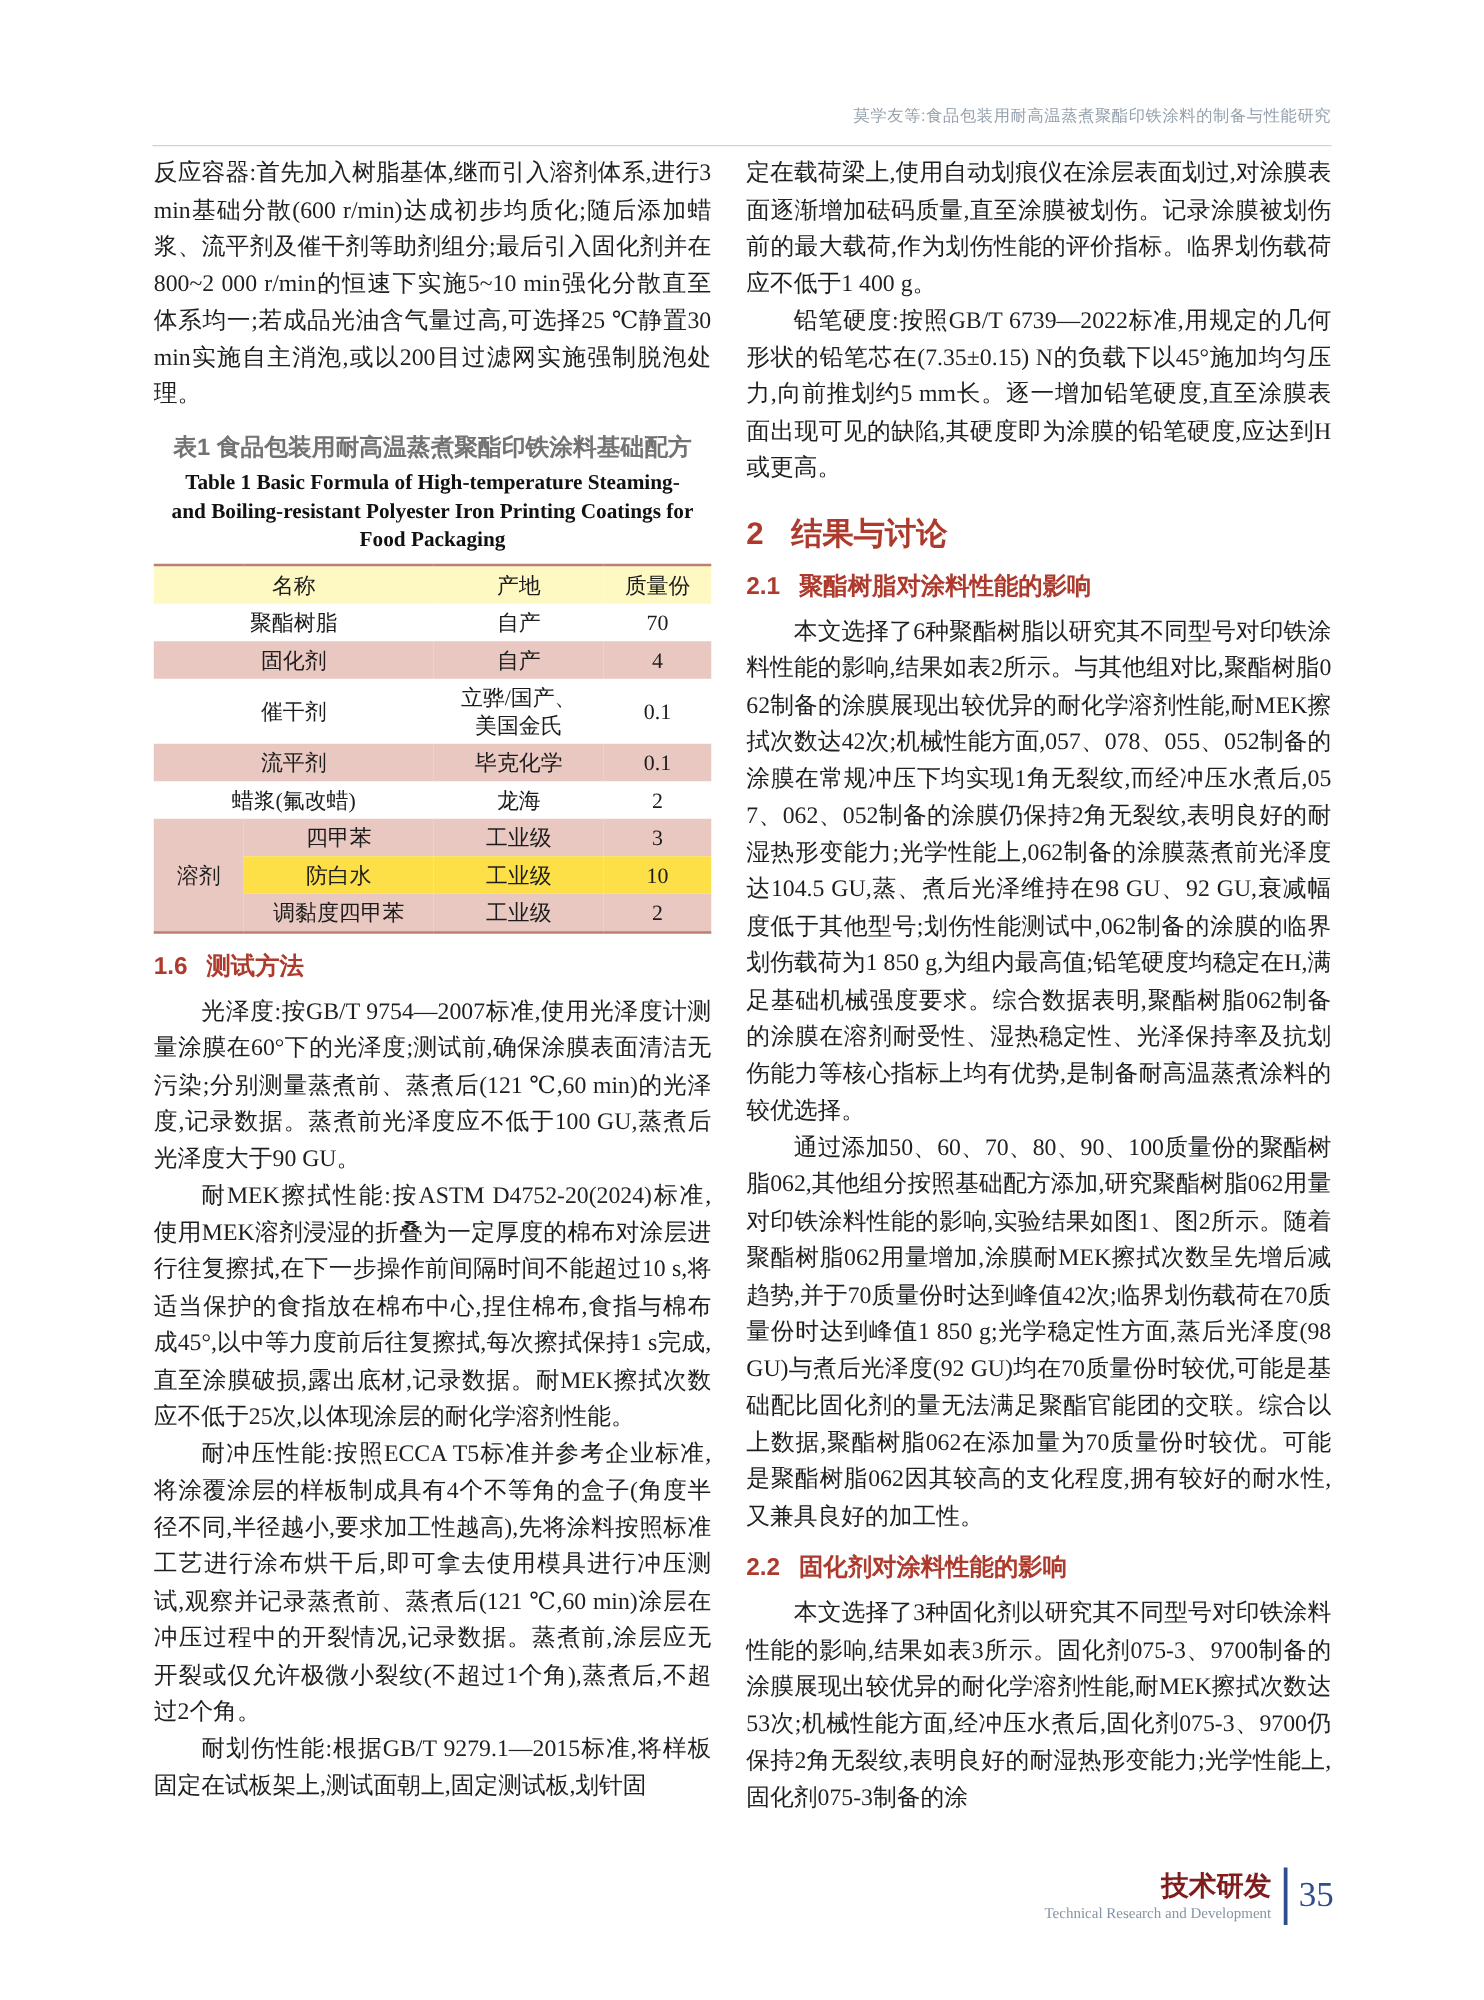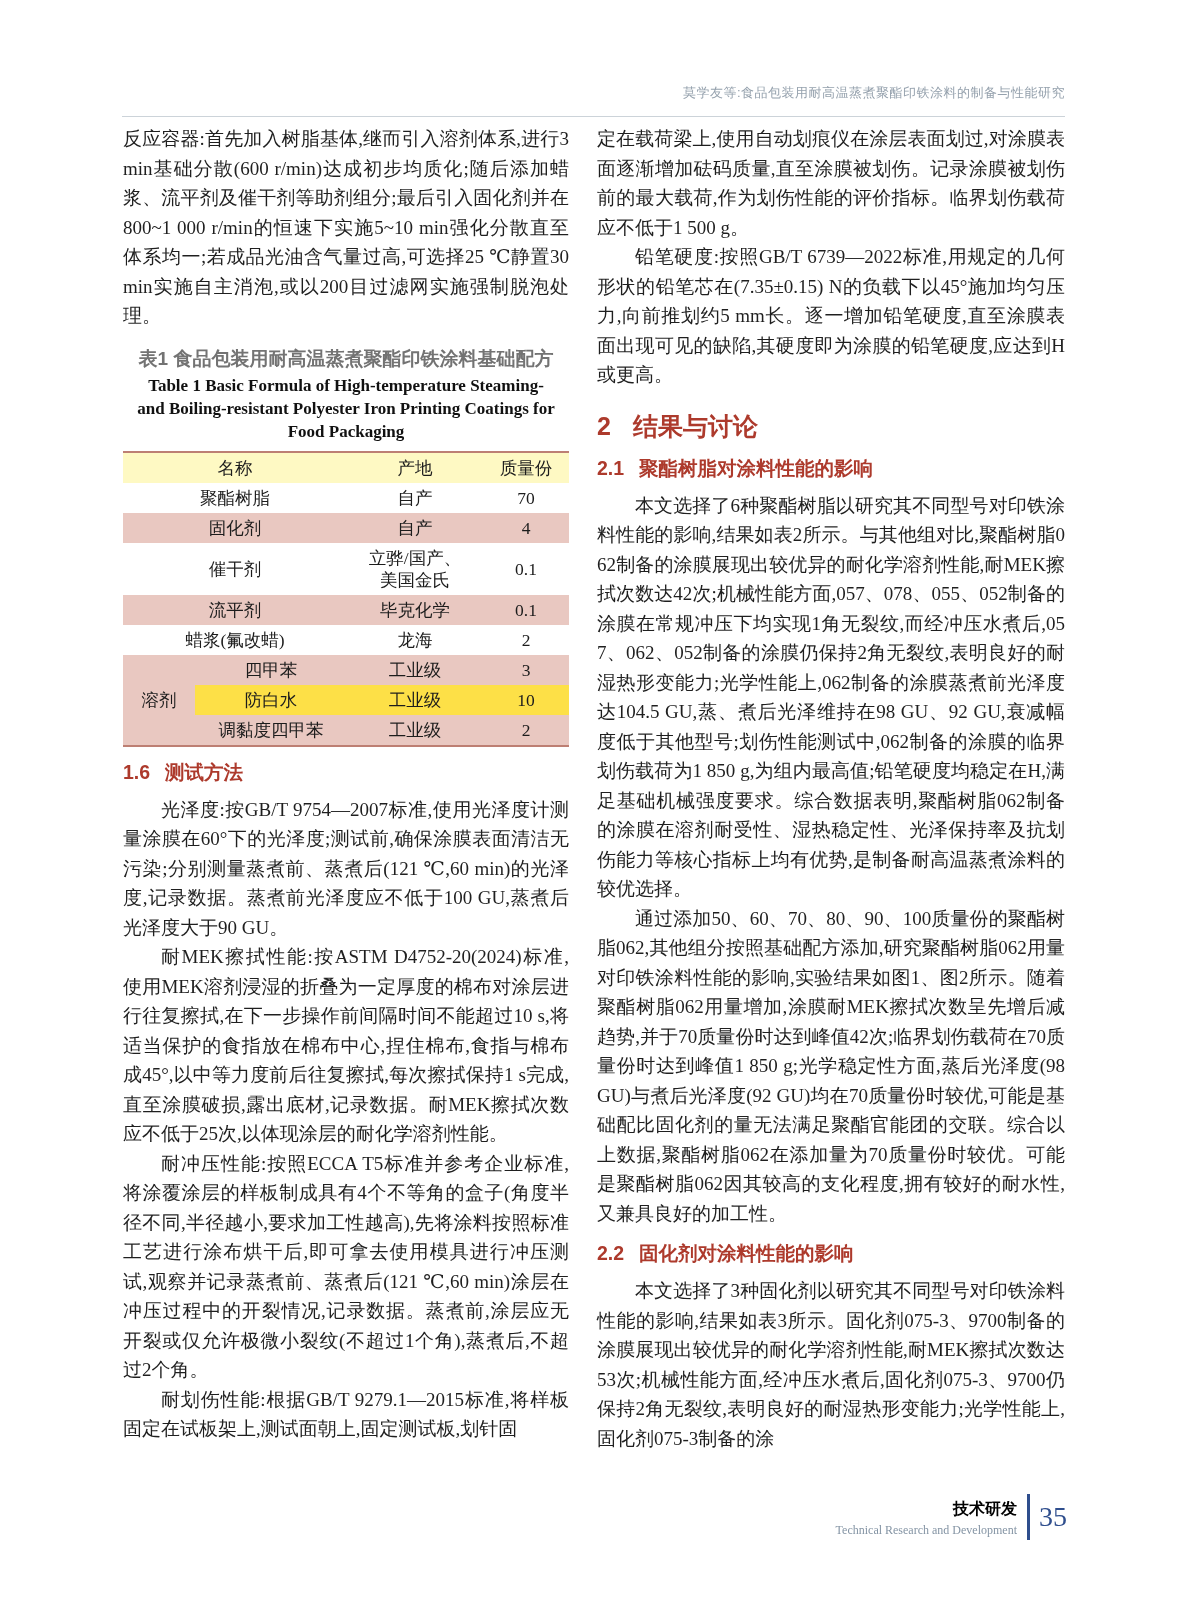--- a/index.html
+++ b/index.html
@@ -75,21 +75,21 @@
   tr.r-mid td{background:#fde047;}
   td.c-group{background:#e9c8c1;text-align:left;padding-left:30px;}
   
   .page-footer{
     position:absolute;top:1494px;right:120px;
     display:flex;align-items:center;
   }
   .footer-text{text-align:right;}
   .footer-cn{
     font-family:"Liberation Sans","DejaVu Sans",sans-serif;
-    font-weight:bold;font-size:16px;line-height:24px;color:#000000;
+    font-weight:bold;font-size:22px;line-height:24px;color:#7f1d1d;
   }
   .footer-en{
     font-size:12px;line-height:16px;color:#8494a4;margin-top:1px;
   }
   .footer-bar{
     width:3px;height:46px;background:#2f4e8d;margin-left:10px;flex:0 0 3px;
   }
   .footer-page{
     font-size:28px;color:#2f4e8d;margin-left:9px;line-height:46px;
   }
@@ -97,21 +97,21 @@
 </head>
 <body>
 
 <div class="running-header">莫学友等:食品包装用耐高温蒸煮聚酯印铁涂料的制备与性能研究</div>
 <div class="header-rule"></div>
 
 <div class="columns">
 
   <div class="col-left">
 
-    <p class="body-par">反应容器:首先加入树脂基体,继而引入溶剂体系,进行3 min基础分散(600 r/min)达成初步均质化;随后添加蜡浆、流平剂及催干剂等助剂组分;最后引入固化剂并在800~1 000 r/min的恒速下实施5~10 min强化分散直至体系均一;若成品光油含气量过高,可选择25 ℃静置30 min实施自主消泡,或以200目过滤网实施强制脱泡处理。</p>
+    <p class="body-par">反应容器:首先加入树脂基体,继而引入溶剂体系,进行3 min基础分散(600 r/min)达成初步均质化;随后添加蜡浆、流平剂及催干剂等助剂组分;最后引入固化剂并在800~2 000 r/min的恒速下实施5~10 min强化分散直至体系均一;若成品光油含气量过高,可选择25 ℃静置30 min实施自主消泡,或以200目过滤网实施强制脱泡处理。</p>
 
     <div class="tbl-caption">
       <div class="cap-cn">表1  食品包装用耐高温蒸煮聚酯印铁涂料基础配方</div>
       <div class="cap-en">Table 1  Basic Formula of High-temperature Steaming-
 and Boiling-resistant Polyester Iron Printing Coatings for
 Food Packaging</div>
     </div>
 
     <table class="formula">
       <colgroup>
@@ -178,21 +178,21 @@
     </div>
 
     <p class="body-par indent">光泽度:按GB/T 9754—2007标准,使用光泽度计测量涂膜在60°下的光泽度;测试前,确保涂膜表面清洁无污染;分别测量蒸煮前、蒸煮后(121 ℃,60 min)的光泽度,记录数据。蒸煮前光泽度应不低于100 GU,蒸煮后光泽度大于90 GU。</p>
     <p class="body-par indent">耐MEK擦拭性能:按ASTM D4752-20(2024)标准,使用MEK溶剂浸湿的折叠为一定厚度的棉布对涂层进行往复擦拭,在下一步操作前间隔时间不能超过10 s,将适当保护的食指放在棉布中心,捏住棉布,食指与棉布成45°,以中等力度前后往复擦拭,每次擦拭保持1 s完成,直至涂膜破损,露出底材,记录数据。耐MEK擦拭次数应不低于25次,以体现涂层的耐化学溶剂性能。</p>
     <p class="body-par indent">耐冲压性能:按照ECCA T5标准并参考企业标准,将涂覆涂层的样板制成具有4个不等角的盒子(角度半径不同,半径越小,要求加工性越高),先将涂料按照标准工艺进行涂布烘干后,即可拿去使用模具进行冲压测试,观察并记录蒸煮前、蒸煮后(121 ℃,60 min)涂层在冲压过程中的开裂情况,记录数据。蒸煮前,涂层应无开裂或仅允许极微小裂纹(不超过1个角),蒸煮后,不超过2个角。</p>
     <p class="body-par indent">耐划伤性能:根据GB/T 9279.1—2015标准,将样板固定在试板架上,测试面朝上,固定测试板,划针固</p>
   </div>
 
   <div class="col-right">
 
-    <p class="body-par">定在载荷梁上,使用自动划痕仪在涂层表面划过,对涂膜表面逐渐增加砝码质量,直至涂膜被划伤。记录涂膜被划伤前的最大载荷,作为划伤性能的评价指标。临界划伤载荷应不低于1 500 g。</p>
+    <p class="body-par">定在载荷梁上,使用自动划痕仪在涂层表面划过,对涂膜表面逐渐增加砝码质量,直至涂膜被划伤。记录涂膜被划伤前的最大载荷,作为划伤性能的评价指标。临界划伤载荷应不低于1 400 g。</p>
     <p class="body-par indent">铅笔硬度:按照GB/T 6739—2022标准,用规定的几何形状的铅笔芯在(7.35±0.15) N的负载下以45°施加均匀压力,向前推划约5 mm长。逐一增加铅笔硬度,直至涂膜表面出现可见的缺陷,其硬度即为涂膜的铅笔硬度,应达到H或更高。</p>
 
     <div class="sec-head sec-head-lg">
       <span class="sec-num">2</span><span>结果与讨论</span>
     </div>
 
     <div class="sec-head sec-head-sm">
       <span class="sec-num">2.1</span><span>聚酯树脂对涂料性能的影响</span>
     </div>
 

